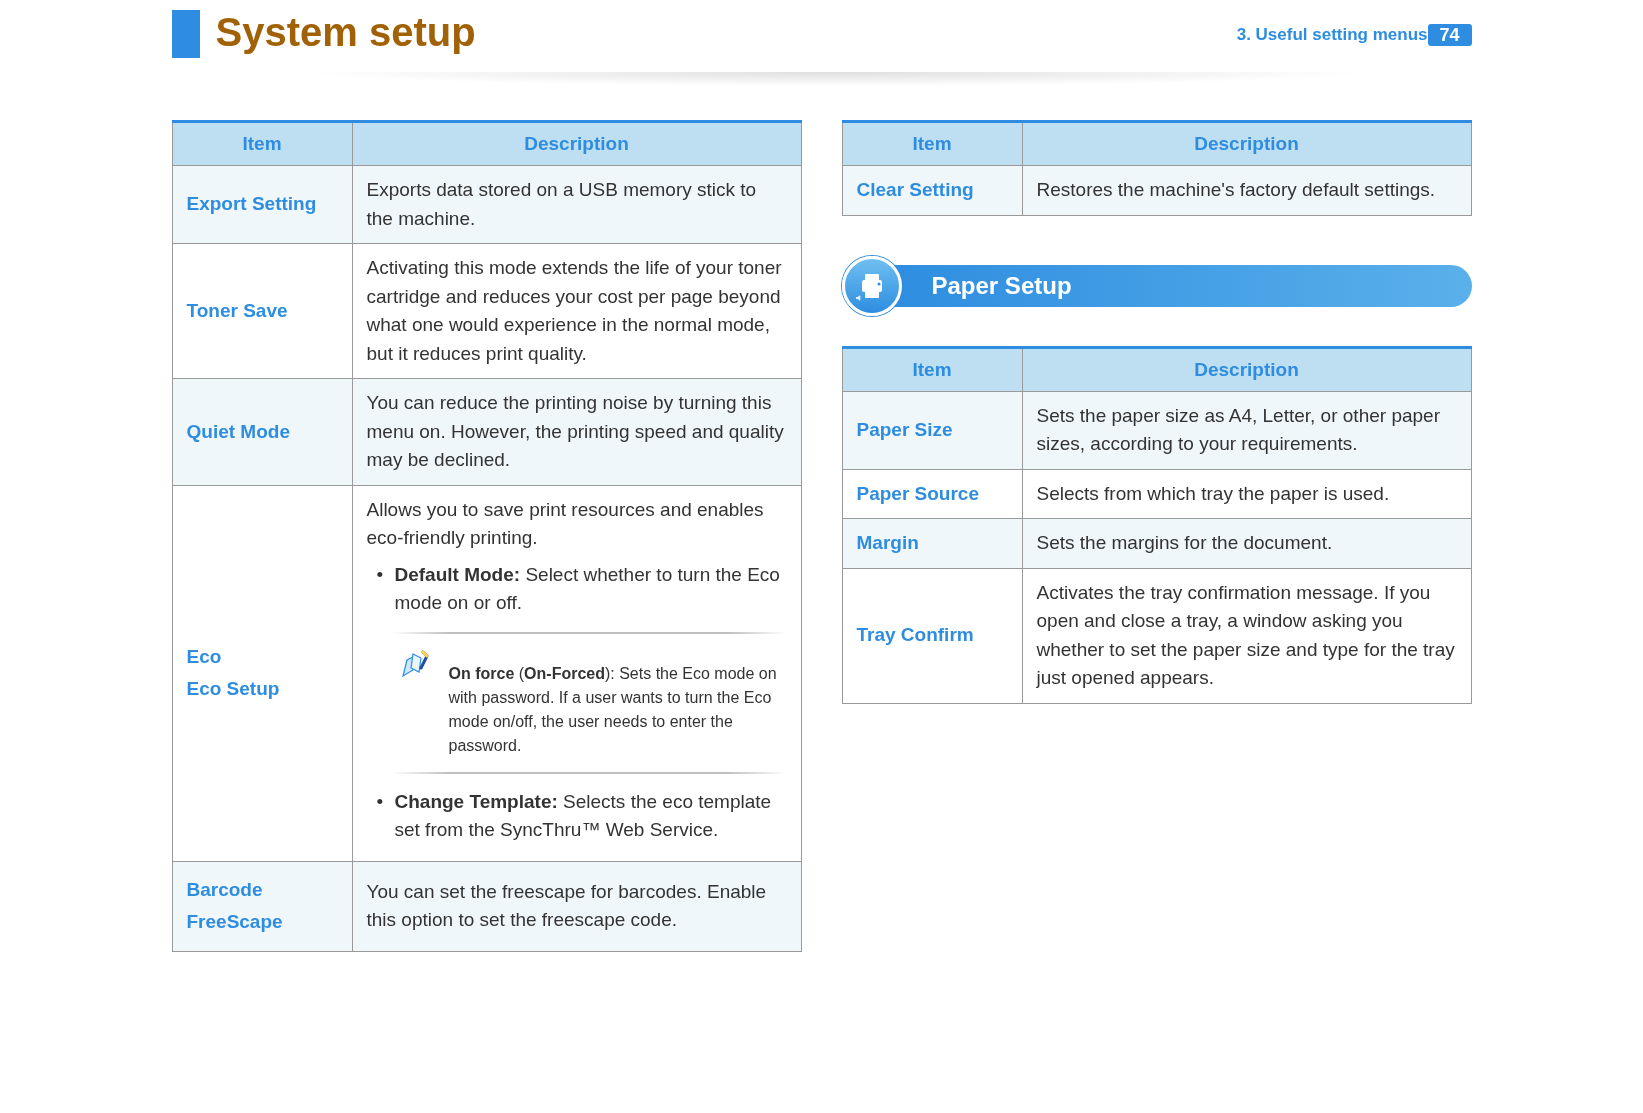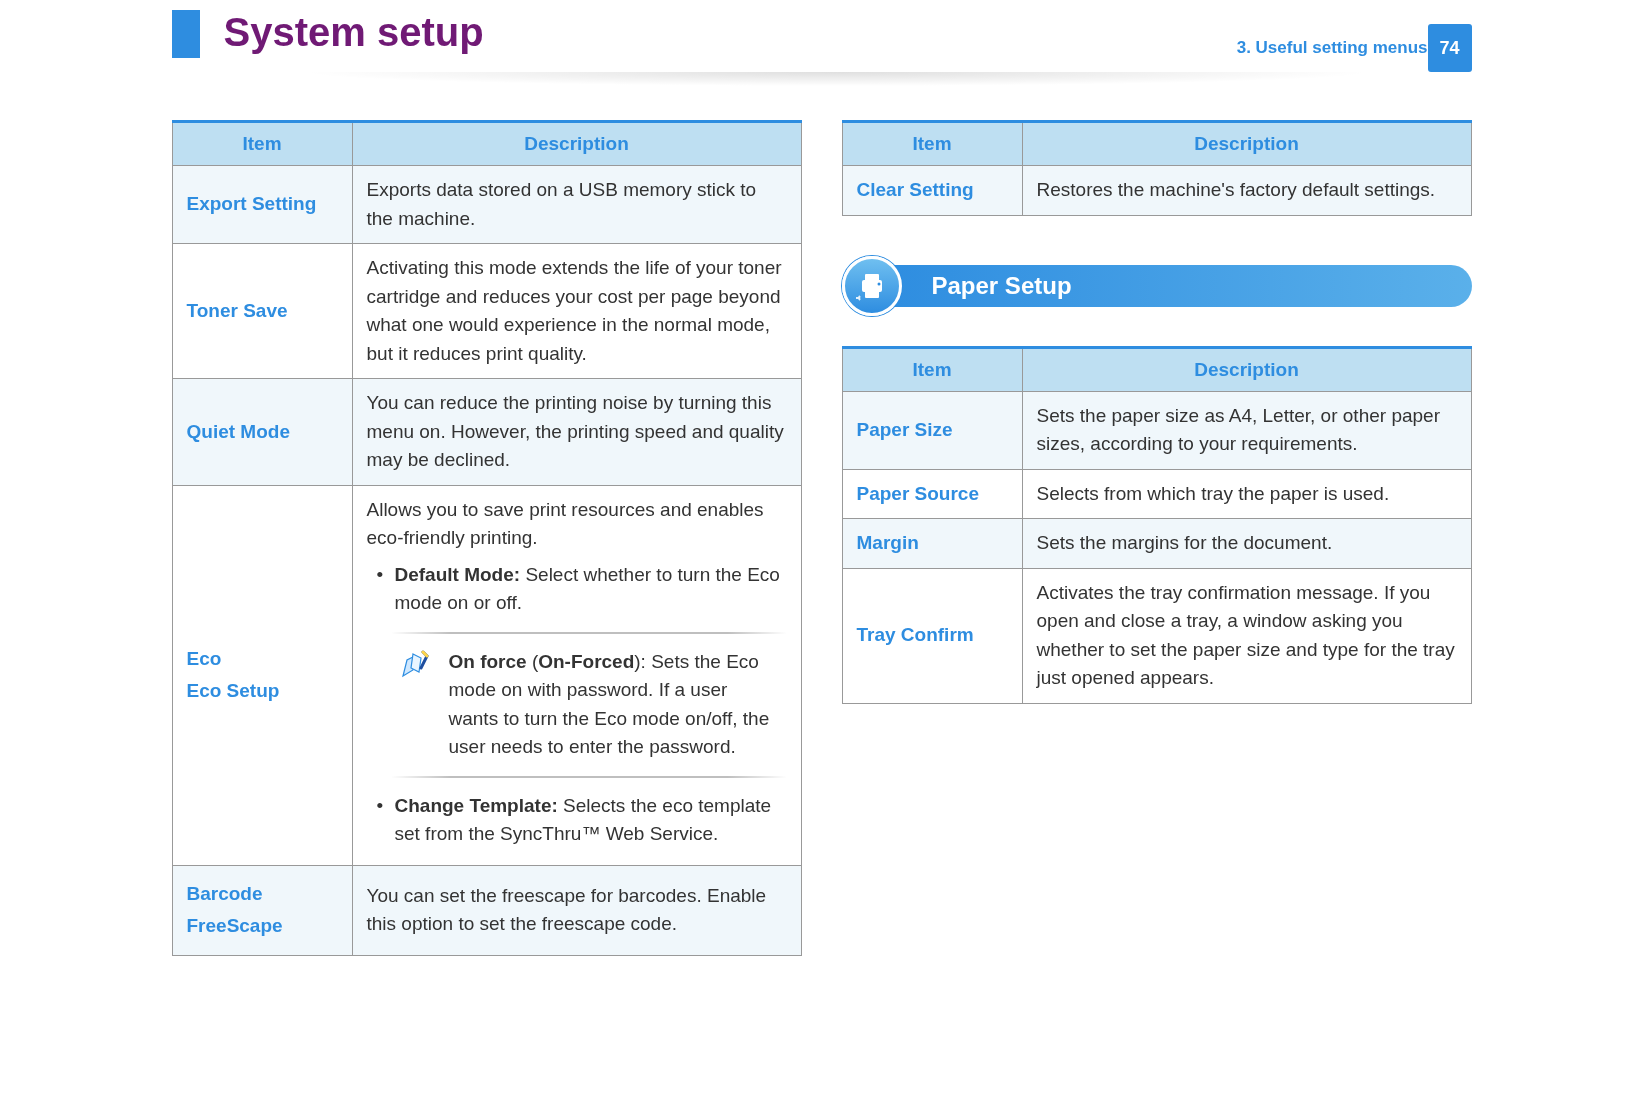--- a/index.html
+++ b/index.html
@@ -25,45 +25,45 @@
   .header-bar {
     position: absolute;
     left: 0;
     top: 0;
     width: 28px;
     height: 48px;
     background: #2e8de0;
   }
   .header-title {
     position: absolute;
-    left: 52px;
+    left: 44px;
     top: 0;
     font-size: 40px;
     font-weight: 700;
-    color: #701a75;
+    color: #a16207;
   }
   .header-right {
     position: absolute;
     right: 0;
     top: 14px;
     display: flex;
     align-items: center;
   }
   .chapter-label {
     color: #2e8de0;
     font-weight: 700;
     font-size: 17px;
   }
   .page-number {
     background: #2e8de0;
     color: #fff;
     font-weight: 700;
     font-size: 18px;
     width: 44px;
-    height: 48px;
+    height: 22px;
     display: flex;
     align-items: center;
     justify-content: center;
     border-radius: 3px;
   }
   .shadow-divider {
     position: absolute;
     left: 30px;
     right: 0;
     bottom: -12px;
@@ -138,21 +138,22 @@
     gap: 14px;
     padding: 14px 8px;
     align-items: flex-start;
   }
   .note-icon {
     flex-shrink: 0;
     margin-top: 2px;
   }
   .note-text {
     line-height: 1.5;
-    font-size: 19px;
+    font-size: 16px;
+    margin-top: 14px;
   }
   
   .section-heading {
     display: flex;
     align-items: center;
     margin: 40px 0 30px 0;
     height: 60px;
     position: relative;
   }
   .section-icon-circle {

